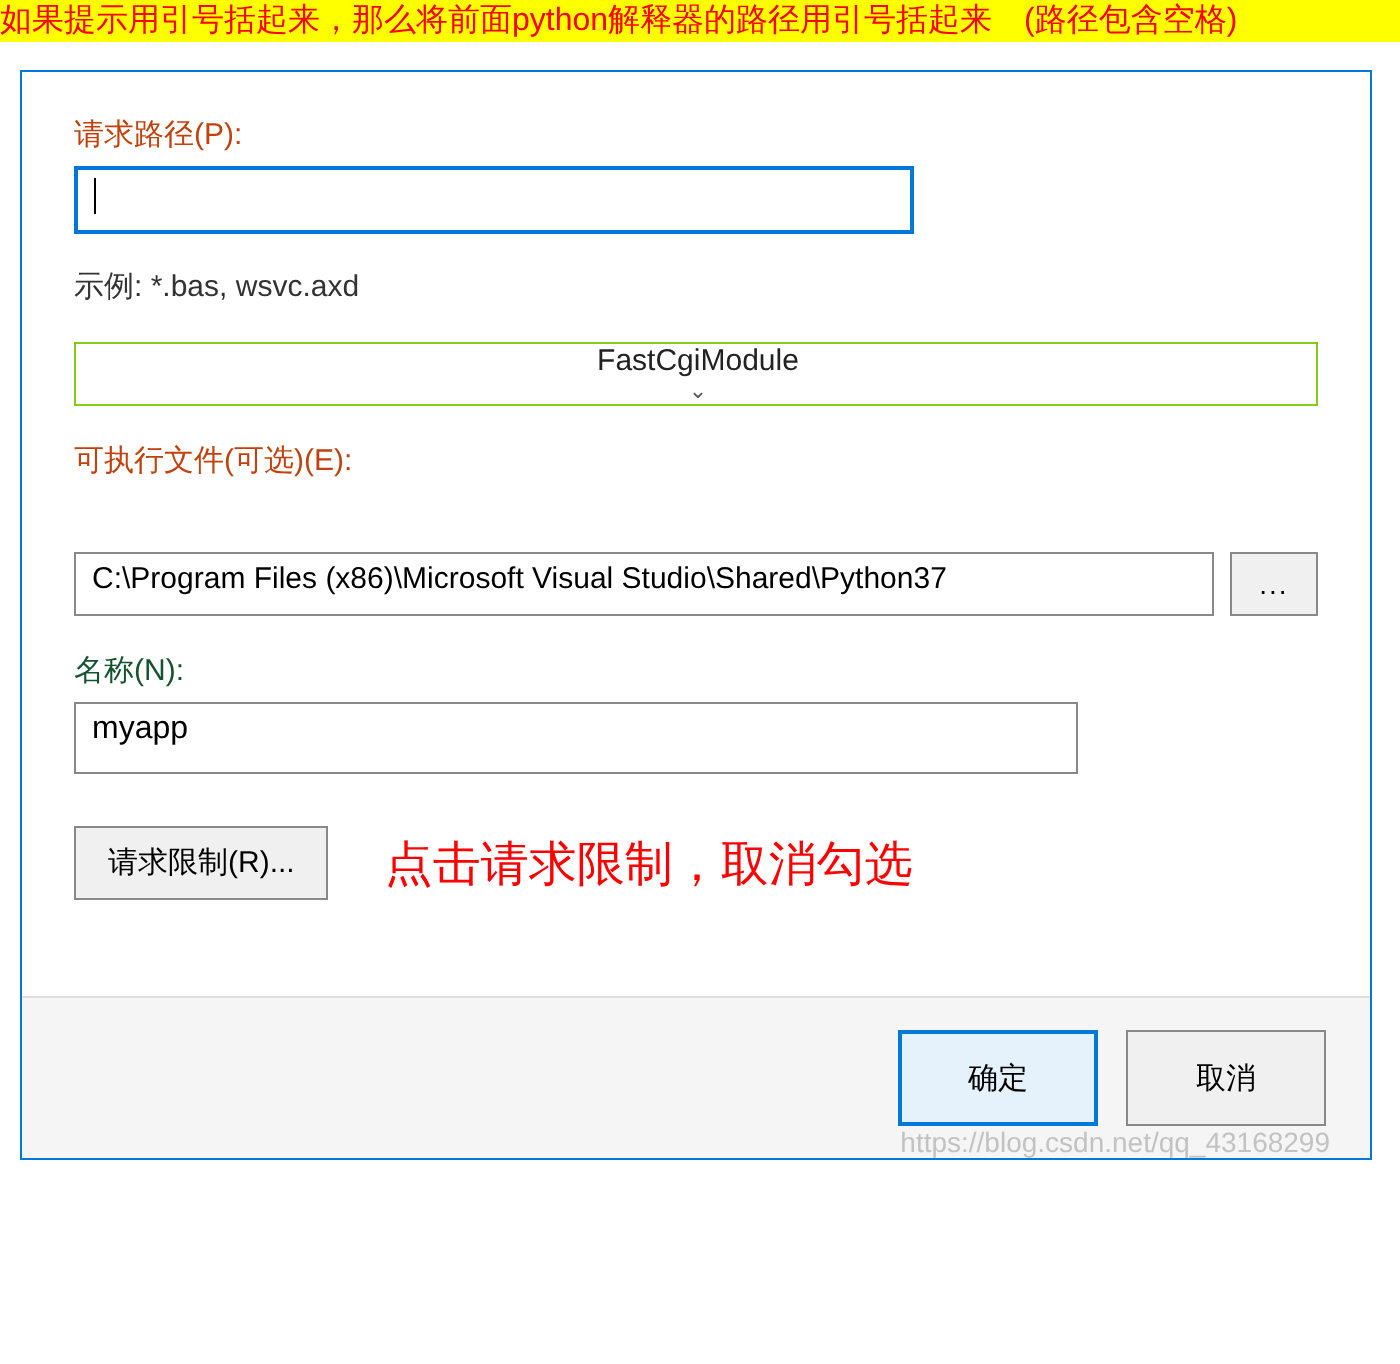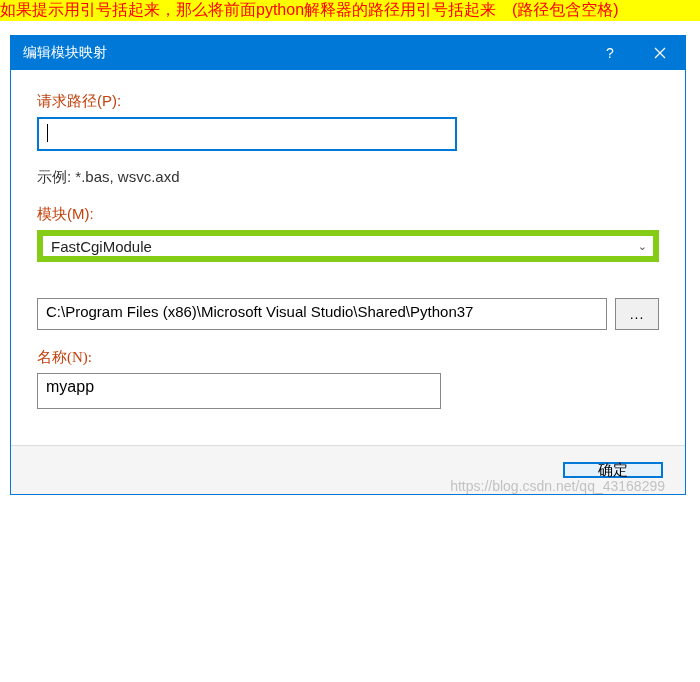--- a/index.html
+++ b/index.html
@@ -49,43 +49,44 @@
     .dialog-body {
       padding: 22px 26px 18px 26px;
     }
     .field-group { margin-bottom: 18px; }
     .field-label {
       color: #c2410c;
       font-size: 15px;
       margin-bottom: 6px;
       display: block;
     }
-    .field-label.disabled { color: #c2410c; font-family: Liberation Serif, serif; }
+    .field-label.disabled { color: #14532d; }
     .input-text {
       width: 420px;
       height: 34px;
       border: 2px solid #0078d7;
       padding: 4px 8px;
       font-size: 16px;
       outline: none;
     }
     .example-text {
       color: #333;
       font-size: 15px;
       margin-top: 17px;
     }
     .select-wrap {
       width: 622px;
       height: 32px;
-      border: 6px solid #84cc16;
+      border: 1px solid #84cc16;
       display: flex;
       align-items: center;
       padding: 0 6px 0 8px;
       background: #fff;
       justify-content: space-between;
+      flex-direction: column;
     }
     .select-value { font-size: 15px; color: #222; }
     .select-arrow { font-size: 11px; color: #555; }
     .exec-row {
       display: flex;
       align-items: center;
       gap: 8px;
       margin-top: 36px;
     }
     .exec-input {
@@ -103,21 +104,21 @@
       height: 32px;
       border: 1px solid #888;
       background: #f0f0f0;
       display: flex;
       align-items: center;
       justify-content: center;
       font-size: 14px;
       letter-spacing: 1px;
     }
     .name-input {
-      width: 404px;
+      width: 502px;
       height: 36px;
       border: 1px solid #888;
       padding: 4px 8px;
       font-size: 16px;
       background: #fff;
     }
     .restrict-row {
       display: flex;
       align-items: center;
       gap: 28px;
@@ -138,21 +139,21 @@
     .dialog-footer {
       border-top: 1px solid #ddd;
       padding: 16px 22px;
       display: flex;
       justify-content: flex-end;
       gap: 14px;
       background: #f5f5f5;
     }
     .btn {
       min-width: 100px;
-      height: 16px;
+      height: 48px;
       border: 1px solid #888;
       background: #f0f0f0;
       font-size: 15px;
       display: flex;
       align-items: center;
       justify-content: center;
     }
     .btn.primary {
       border: 2px solid #0078d7;
       background: #e5f1fb;
@@ -172,62 +173,55 @@
       background: #000;
       vertical-align: middle;
     }
   </style>
 </head>
 <body>
 
 <div class="annotation">如果提示用引号括起来，那么将前面python解释器的路径用引号括起来　(路径包含空格)</div>
 
 <div class="dialog">
-  <div class="titlebar">
-    <span class="titlebar-title">编辑模块映射</span>
-    <div class="titlebar-btn">
-      <span>?</span>
-    </div>
-    <div class="titlebar-btn">
-      <svg width="12" height="12" viewBox="0 0 12 12">
-          <line x1="1" y1="1" x2="11" y2="11" stroke-width="1.2"></line>
-          <line x1="11" y1="1" x2="1" y2="11" stroke-width="1.2"></line>
-        </svg>
-    </div>
-  </div>
 
   <div class="dialog-body">
 
     <div class="field-group">
       <label class="field-label">请求路径(P):</label>
       <div class="input-text"><span class="cursor-caret"></span></div>
       <div class="example-text">示例: *.bas, wsvc.axd</div>
     </div>
 
     <div class="field-group">
-      <label class="field-label">模块(M):</label>
       <div class="select-wrap">
         <span class="select-value">FastCgiModule</span>
         <span class="select-arrow">⌄</span>
       </div>
     </div>
 
     <div class="field-group">
+      <label class="field-label">可执行文件(可选)(E):</label>
       <div class="exec-row">
         <div class="exec-input">C:\Program Files (x86)\Microsoft Visual Studio\Shared\Python37</div>
         <div class="browse-btn">...</div>
       </div>
     </div>
 
     <div class="field-group">
       <label class="field-label disabled">名称(N):</label>
       <div class="name-input">myapp</div>
     </div>
 
+    <div class="restrict-row">
+      <div class="restrict-btn">请求限制(R)...</div>
+      <div class="red-note">点击请求限制，取消勾选</div>
+    </div>
 
   </div>
 
   <div class="dialog-footer">
     <div class="btn primary">确定</div>
+    <div class="btn">取消</div>
   </div>
 
   <div class="watermark">https://blog.csdn.net/qq_43168299</div>
 </div>
 
 </body></html>

